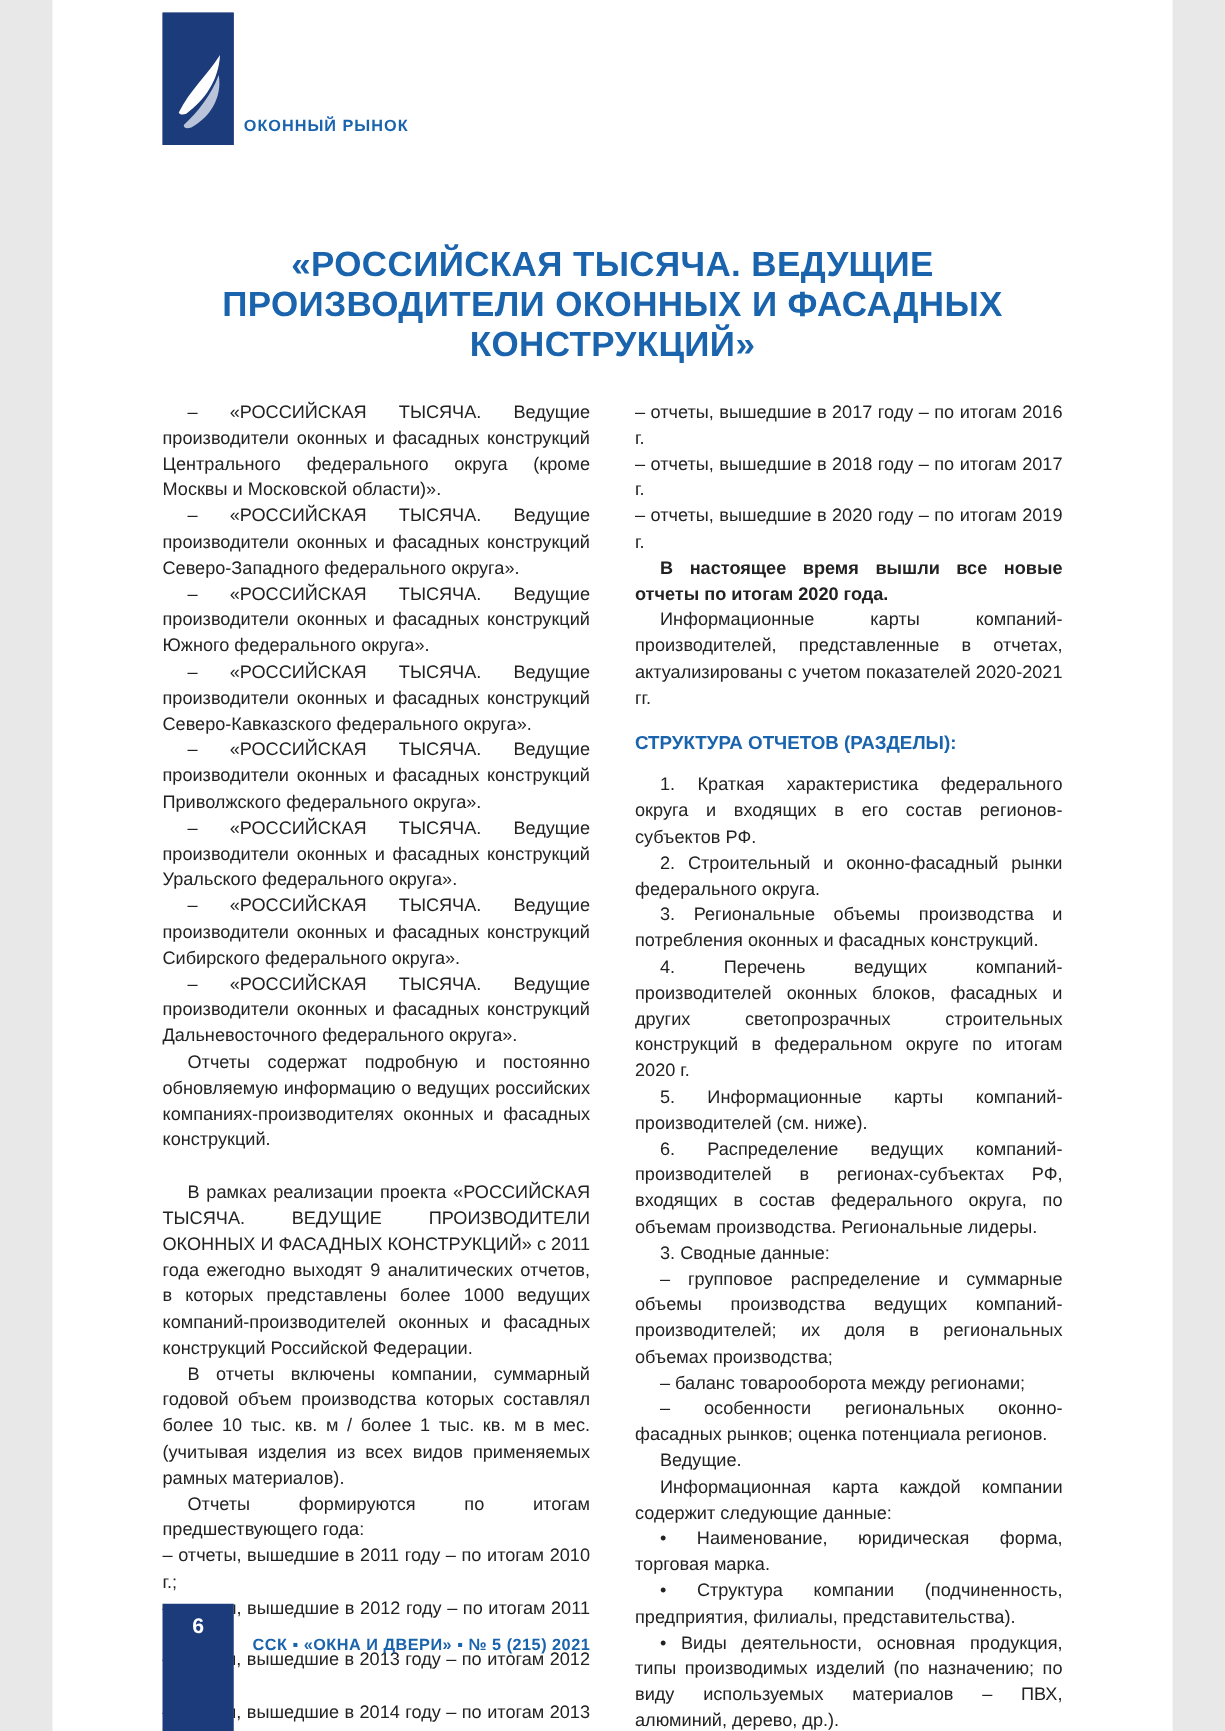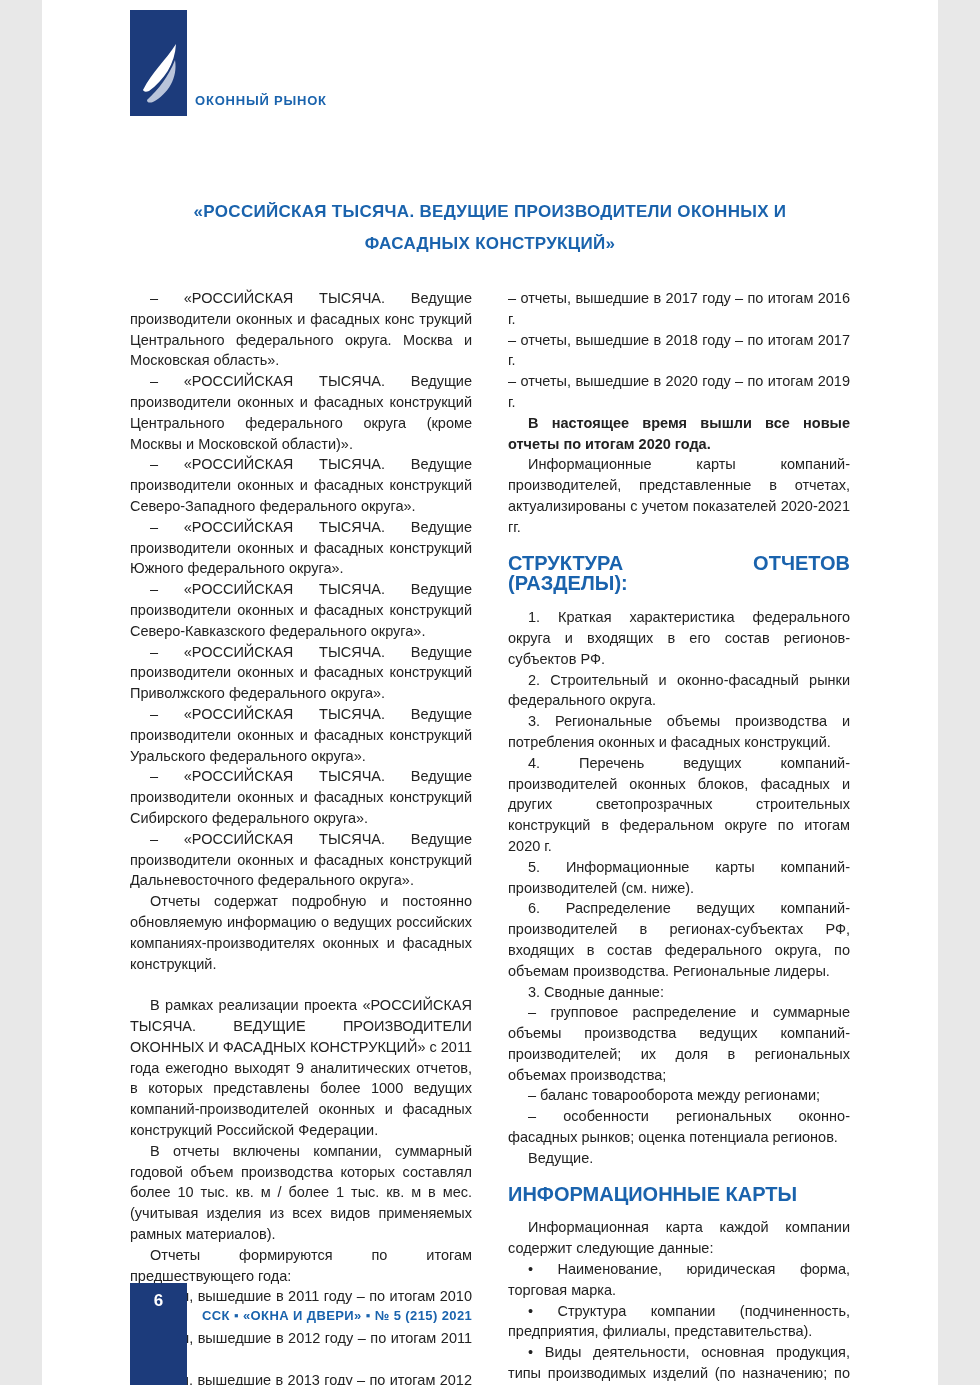--- a/index.html
+++ b/index.html
@@ -39,21 +39,21 @@
     color: #e3373c;
     font-weight: bold;
     font-size: 15px;
     line-height: 21px;
   }
   .title {
     margin: 26px 10px 0 10px;
     text-align: center;
     color: #1a63ad;
     font-weight: bold;
-    font-size: 17px;
+    font-size: 28px;
     line-height: 32px;
     letter-spacing: 0.3px;
   }
   .columns {
     display: flex;
     gap: 36px;
     margin-top: 28px;
   }
   .col {
     flex: 1 1 0;
@@ -65,21 +65,21 @@
   .col p { margin: 0; text-align: justify; }
   .t-p, .t-bold { text-indent: 20px; }
   .t-bold { font-weight: bold; }
   .t-dash { text-indent: 0; }
   .t-h {
     color: #1a63ad;
     font-weight: bold;
     text-align: right;
     text-indent: 0;
     margin: 15px 0 13px 0 !important;
-    font-size: 20px;
+    font-size: 15px;
   }
   .t-gap { height: 21px; }
   
   .footer-bar {
     position: absolute;
     left: 88px;
     top: 1283px;
     width: 57px;
     height: 102px;
     background: #1c3b7b;
@@ -115,21 +115,20 @@
   </div>
 
   <div class="section-label">ОКОННЫЙ РЫНОК</div>
 
   <div class="main">
 
     <h1 class="title">«РОССИЙСКАЯ ТЫСЯЧА. ВЕДУЩИЕ ПРОИЗВОДИТЕЛИ ОКОННЫХ И ФАСАДНЫХ КОНСТРУКЦИЙ»</h1>
 
     <div class="columns">
       <div class="col">
-          <p class="t-p">– «РОССИЙСКАЯ ТЫСЯЧА. Ведущие производители оконных и фасадных конс трукций Центрального федерального округа. Москва и Московская область».</p>
           <p class="t-p">– «РОССИЙСКАЯ ТЫСЯЧА. Ведущие производители оконных и фасадных конструкций Центрального федерального округа (кроме Москвы и Московской области)».</p>
           <p class="t-p">– «РОССИЙСКАЯ ТЫСЯЧА. Ведущие производители оконных и фасадных конструкций Северо-Западного федерального округа».</p>
           <p class="t-p">– «РОССИЙСКАЯ ТЫСЯЧА. Ведущие производители оконных и фасадных конструкций Южного федерального округа».</p>
           <p class="t-p">– «РОССИЙСКАЯ ТЫСЯЧА. Ведущие производители оконных и фасадных конструкций Северо-Кавказского федерального округа».</p>
           <p class="t-p">– «РОССИЙСКАЯ ТЫСЯЧА. Ведущие производители оконных и фасадных конструкций Приволжского федерального округа».</p>
           <p class="t-p">– «РОССИЙСКАЯ ТЫСЯЧА. Ведущие производители оконных и фасадных конструкций Уральского федерального округа».</p>
           <p class="t-p">– «РОССИЙСКАЯ ТЫСЯЧА. Ведущие производители оконных и фасадных конструкций Сибирского федерального округа».</p>
           <p class="t-p">– «РОССИЙСКАЯ ТЫСЯЧА. Ведущие производители оконных и фасадных конструкций Дальневосточного федерального округа».</p>
           <p class="t-p">Отчеты содержат подробную и постоянно обновляемую информацию о ведущих российских компаниях-производителях оконных и фасадных конструкций.</p>
           <div class="t-gap"></div>
@@ -153,21 +152,20 @@
           <p class="t-p">2. Строительный и оконно-фасадный рынки федерального округа.</p>
           <p class="t-p">3. Региональные объемы производства и потребления оконных и фасадных конструкций.</p>
           <p class="t-p">4. Перечень ведущих компаний-производителей оконных блоков, фасадных и других светопрозрачных строительных конструкций в федеральном округе по итогам 2020 г.</p>
           <p class="t-p">5. Информационные карты компаний-производителей (см. ниже).</p>
           <p class="t-p">6. Распределение ведущих компаний-производителей в регионах-субъектах РФ, входящих в состав федерального округа, по объемам производства. Региональные лидеры.</p>
           <p class="t-p">3. Сводные данные:</p>
           <p class="t-p">– групповое распределение и суммарные объемы производства ведущих компаний-производителей; их доля в региональных объемах производства;</p>
           <p class="t-p">– баланс товарооборота между регионами;</p>
           <p class="t-p">– особенности региональных оконно-фасадных рынков; оценка потенциала регионов.</p>
           <p class="t-p">Ведущие.</p>
-          <p class="t-h">ИНФОРМАЦИОННЫЕ КАРТЫ</p>
           <p class="t-p">Информационная карта каждой компании содержит следующие данные:</p>
           <p class="t-p">• Наименование, юридическая форма, торговая марка.</p>
           <p class="t-p">• Структура компании (подчиненность, предприятия, филиалы, представительства).</p>
           <p class="t-p">• Виды деятельности, основная продукция, типы производимых изделий (по назначению; по виду используемых материалов – ПВХ, алюминий, дерево, др.).</p>
         </div>
     </div>
   </div>
 
   <div class="footer-bar">
     <span>6</span>

